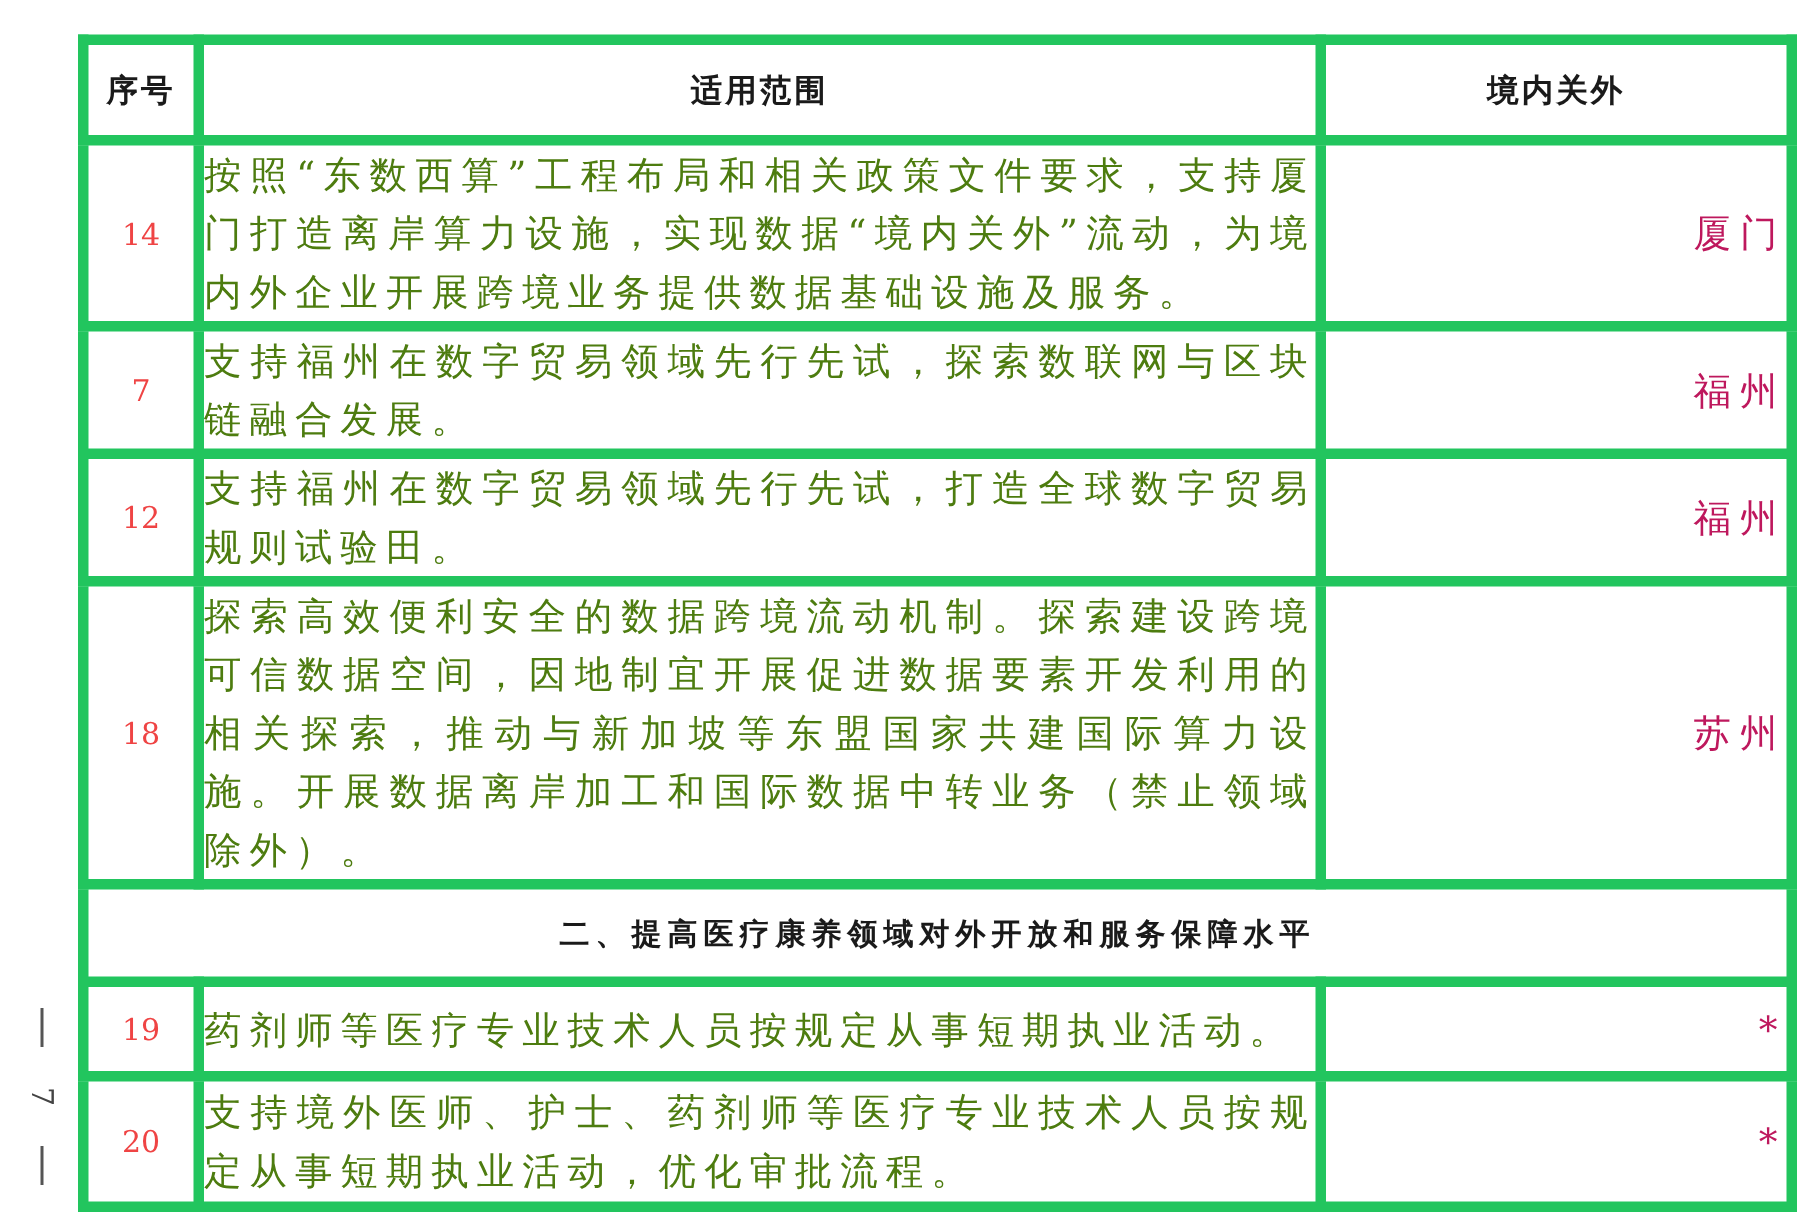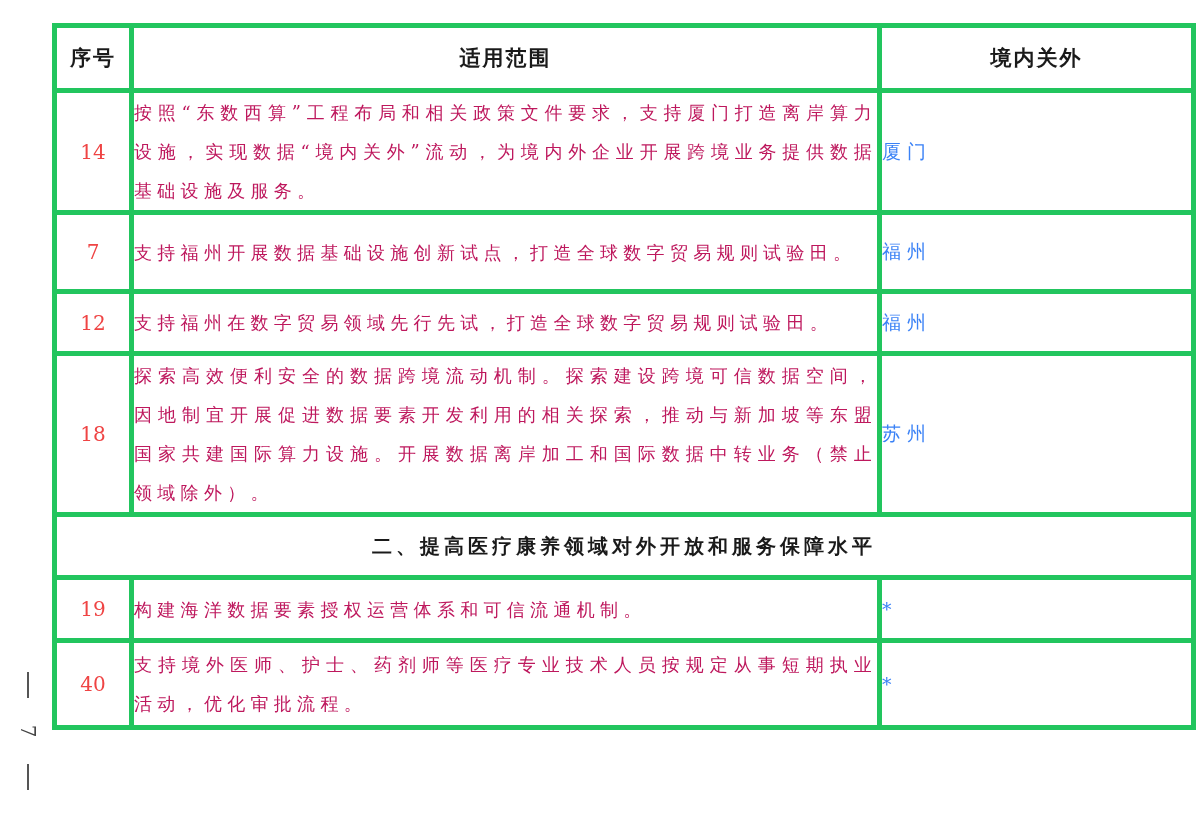--- a/index.html
+++ b/index.html
@@ -40,21 +40,21 @@
     table.doc-table {
       position: absolute;
       left: 52px;
       top: 23px;
       width: 1139px;
       border-collapse: collapse;
       table-layout: fixed;
       border: 2px solid #222;
     }
     table.doc-table td, table.doc-table th {
-      border: 5px solid #22c55e;
+      border: 7px solid #22c55e;
       padding: 0;
       vertical-align: middle;
     }
     col.c1 { width: 77px; }
     col.c2 { width: 748px; }
     col.c3 { width: 314px; }
     th {
       font-family: "DejaVu Sans", "Liberation Sans", sans-serif;
       font-weight: bold;
       font-size: 21px;
@@ -62,31 +62,31 @@
       height: 60px;
       color: #1a1a1a;
     }
     td.num {
       text-align: center;
       font-size: 20px;
       color: #ef4444;
     }
     td.content {
       padding: 2px 14px 2px 14px;
-      font-size: 18px;
+      font-size: 25px;
       line-height: 39px;
       letter-spacing: 5.3px;
       text-align: justify;
-      color: #be185d;
+      color: #4d7c0f;
     }
     td.scope {
-      text-align: left;
-      font-size: 19px;
+      text-align: right;
+      font-size: 25px;
       letter-spacing: 6px;
-      color: #3b82f6;
+      color: #be185d;
     }
     td.section {
       text-align: center;
       font-family: Liberation Serif, serif;
       font-weight: bold;
       font-size: 20px;
       letter-spacing: 4px;
       height: 58px;
       color: #1a1a1a;
     }
@@ -114,40 +114,40 @@
     </tr>
   </thead>
   <tbody>
     <tr style="height:119px">
       <td class="num">14</td>
       <td class="content">按照“东数西算”工程布局和相关政策文件要求，支持厦门打造离岸算力设施，实现数据“境内关外”流动，为境内外企业开展跨境业务提供数据基础设施及服务。</td>
       <td class="scope">厦门</td>
     </tr>
     <tr style="height:79px">
       <td class="num">7</td>
-      <td class="content">支持福州开展数据基础设施创新试点，打造全球数字贸易规则试验田。</td>
+      <td class="content">支持福州在数字贸易领域先行先试，探索数联网与区块链融合发展。</td>
       <td class="scope">福州</td>
     </tr>
     <tr style="height:62px">
       <td class="num">12</td>
       <td class="content">支持福州在数字贸易领域先行先试，打造全球数字贸易规则试验田。</td>
       <td class="scope">福州</td>
     </tr>
     <tr style="height:156px">
       <td class="num">18</td>
       <td class="content">探索高效便利安全的数据跨境流动机制。探索建设跨境可信数据空间，因地制宜开展促进数据要素开发利用的相关探索，推动与新加坡等东盟国家共建国际算力设施。开展数据离岸加工和国际数据中转业务（禁止领域除外）。</td>
       <td class="scope">苏州</td>
     </tr>
     <tr>
       <td class="section" colspan="3">二、提高医疗康养领域对外开放和服务保障水平</td>
     </tr>
     <tr style="height:63px">
       <td class="num">19</td>
-      <td class="content">构建海洋数据要素授权运营体系和可信流通机制。</td>
+      <td class="content">药剂师等医疗专业技术人员按规定从事短期执业活动。</td>
       <td class="scope">*</td>
     </tr>
     <tr style="height:87px">
-      <td class="num">40</td>
+      <td class="num">20</td>
       <td class="content">支持境外医师、护士、药剂师等医疗专业技术人员按规定从事短期执业活动，优化审批流程。</td>
       <td class="scope">*</td>
     </tr>
   </tbody>
 </table>
 
 </body></html>

